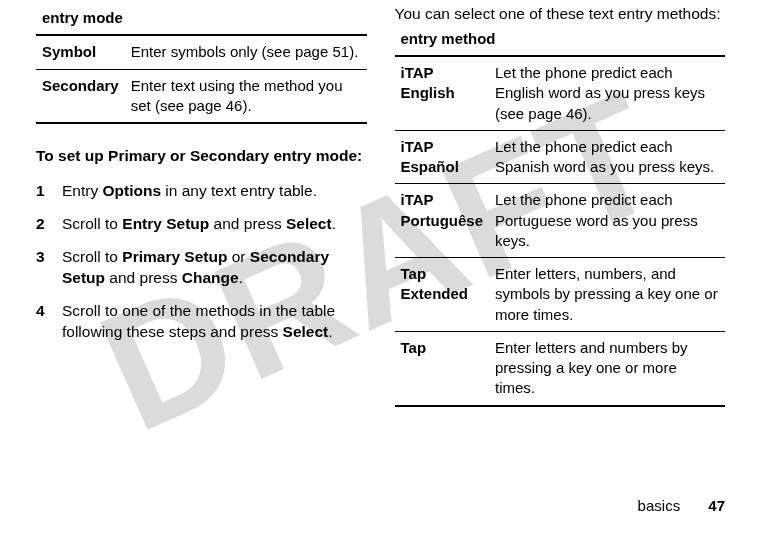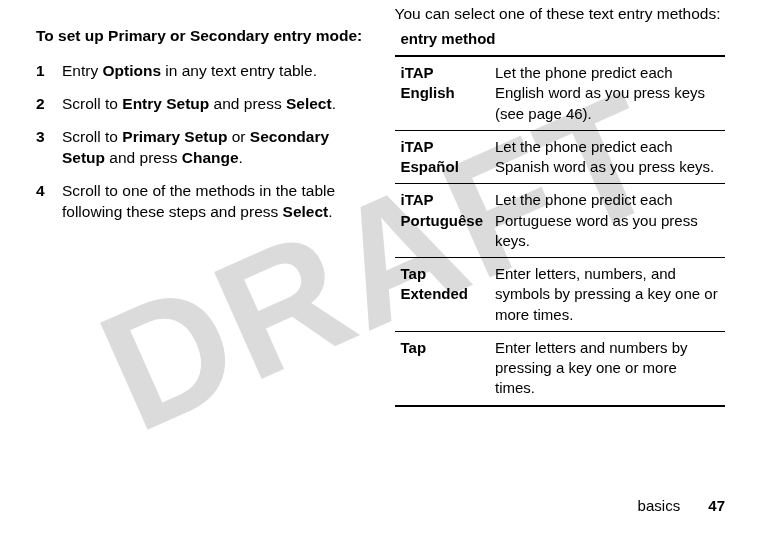--- a/index.html
+++ b/index.html
@@ -98,20 +98,35 @@
   }
 </style>
 </head>
 <body>
 
 <div class="watermark">DRAFT</div>
 
 <div class="page">
 
   <div class="col">
+    <table class="modetbl">
+      <tbody>
+          <tr>
+            <th colspan="2">entry mode</th>
+          </tr>
+      <tr>
+        <td class="condensed">Symbol</td>
+        <td>Enter symbols only (see page 51).</td>
+      </tr>
+      <tr>
+        <td class="condensed">Secondary</td>
+        <td>Enter text using the method you set (see page 46).</td>
+      </tr>
+    </tbody>
+      </table>
 
     <p class="lead">To set up Primary or Secondary entry mode:</p>
 
     <ol class="steps">
       <li>
         <span>Entry </span><span class="condensed">Options</span><span> in any text entry table.</span>
       </li>
       <li>
         <span>Scroll to </span><span class="condensed">Entry Setup</span><span> and press </span><span class="condensed">Select</span><span>.</span>
       </li>

